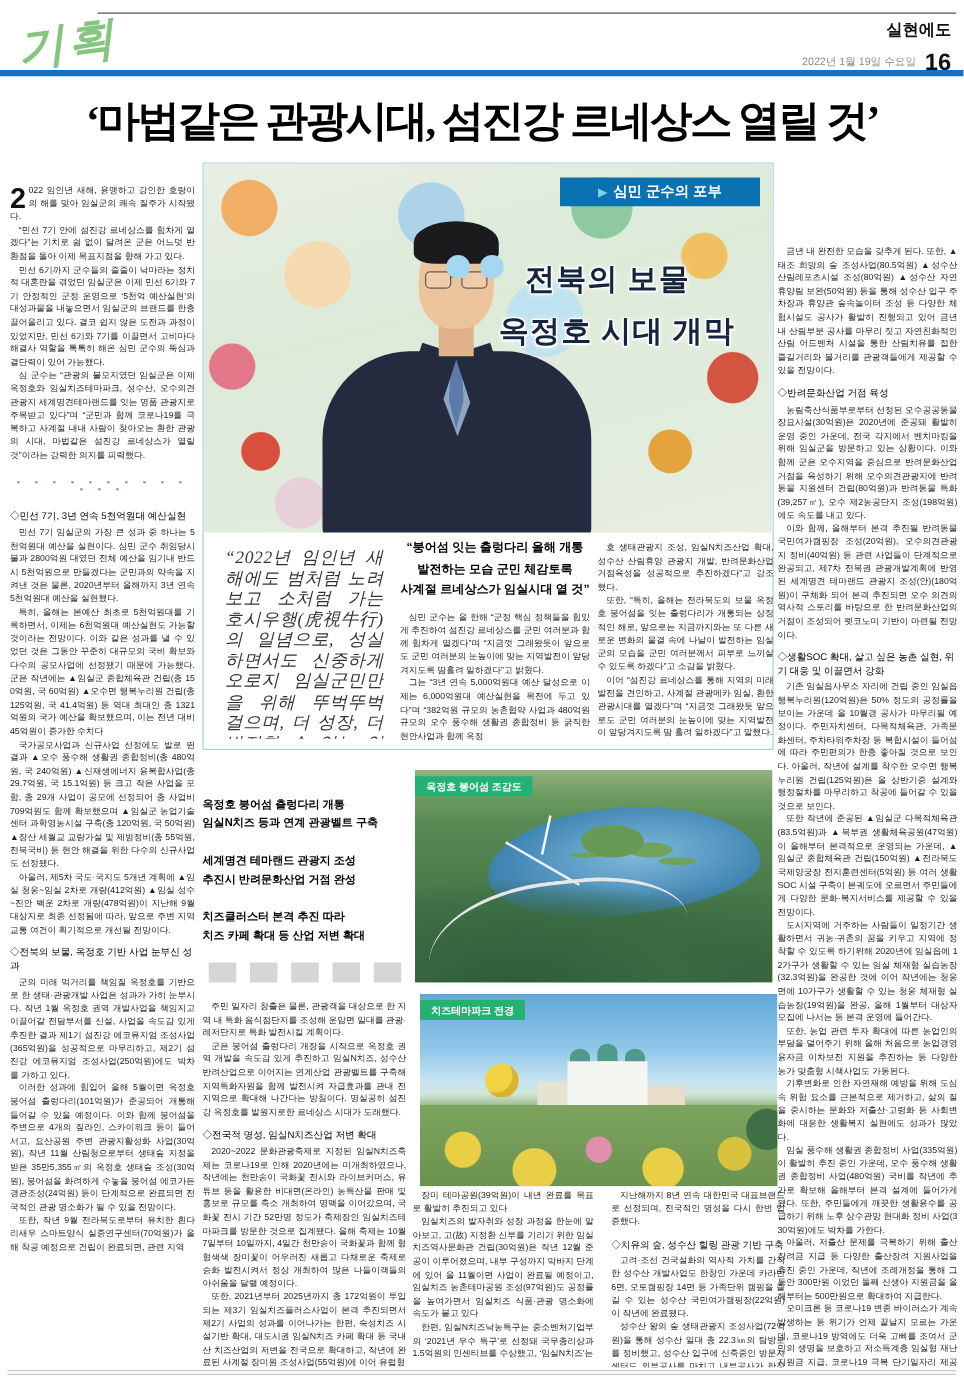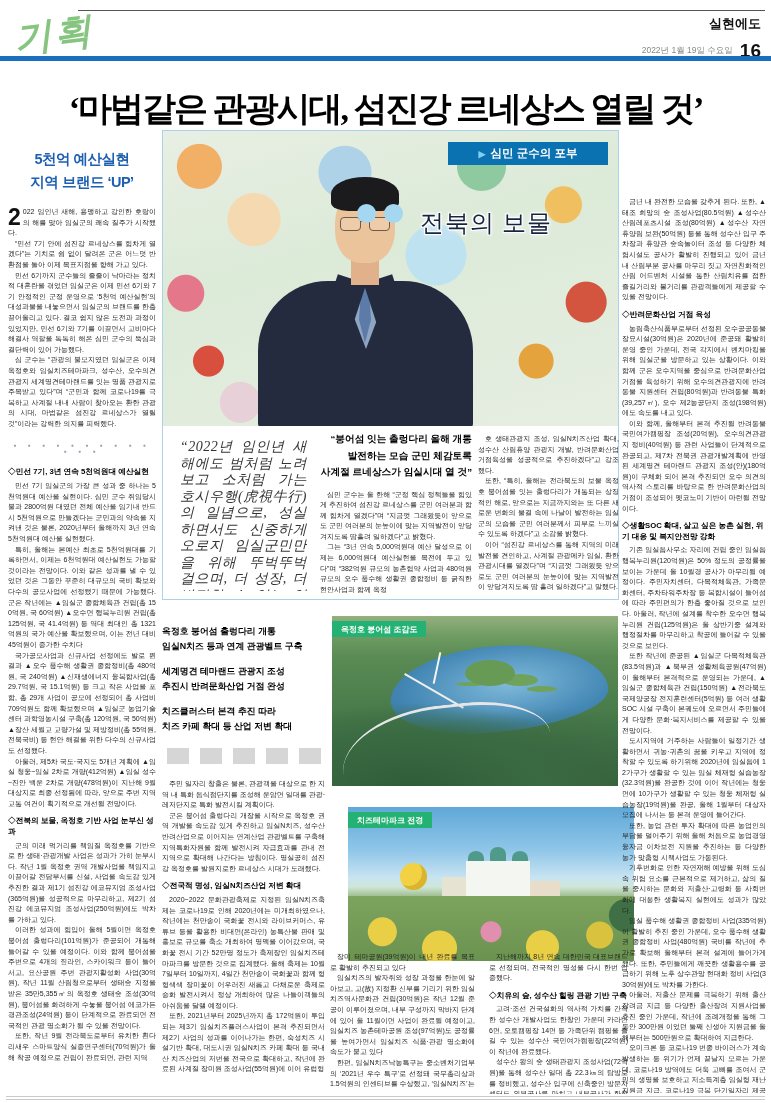--- a/index.html
+++ b/index.html
@@ -8,33 +8,33 @@
   
   .topline{position:absolute;left:78px;top:10px;width:687px;height:1px;background:#555;}
   .giheok{position:absolute;left:14px;top:10px;font-size:37px;font-weight:bold;font-style:italic;
           color:#86c57f;transform:rotate(-7deg);font-family:"Liberation Serif",serif;letter-spacing:3px;}
   .center-title{position:absolute;left:0;right:0;top:31px;text-align:center;font-size:15px;
           font-weight:bold;color:#111;letter-spacing:-0.5px;}
   .paper-name{position:absolute;right:10px;top:15px;font-size:13px;font-weight:bold;color:#111;}
   .dateline{position:absolute;right:10px;top:40px;font-size:8.5px;color:#888;}
   .pageno{font-size:19px;font-weight:bold;color:#111;margin-left:7px;vertical-align:-4px;text-align:right;}
   .blue-rule{position:absolute;left:0;top:56px;width:771px;height:5px;background:#1a6fbe;}
-  .headline{position:absolute;left:0;right:0;top:74px;margin:12px;text-align:center;font-size:34px;
+  .headline{position:absolute;left:0;right:0;top:74px;margin:0;text-align:center;font-size:34px;
           font-weight:700;font-family:"Liberation Serif",serif;color:#000;letter-spacing:-2px;}
   
   .col{position:absolute;overflow:hidden;}
   .bp{font-size:7px;line-height:10.6px;text-align:justify;word-break:break-all;
       color:#222;margin:0;text-indent:7px;}
   .lead{text-indent:0;}
   .dropcap{float:left;font-size:23px;line-height:20px;font-weight:bold;margin:0 2px 0 0;color:#111;}
-  .bh{font-size:7.7px;font-weight:bold;color:#000;margin:7px 0 3px;line-height:10.6px;text-indent:0;}
+  .bh{font-size:7.7px;font-weight:normal;color:#000;margin:7px 0 3px;line-height:10.6px;text-indent:0;}
   .dots{text-align:center;color:#8fa0b5;font-size:5px;letter-spacing:5px;margin:13px 0;}
   .squares{display:flex;justify-content:center;gap:11px;margin:15px 0;}
   .squares span{width:22px;height:16px;background:#d6d6d6;display:inline-block;}
-  .pq{font-size:8.9px;font-weight:bold;line-height:14.5px;margin:4px 0 11px;color:#000;text-indent:0;}
+  .pq{font-size:8.9px;font-weight:bold;line-height:14.5px;margin:16px 0 11px;color:#000;text-indent:0;}
   
   .col1{left:8px;top:148px;width:148px;height:942px;}
   .col1-title{text-align:center;color:#1d5fb0;font-size:14.5px;font-weight:bold;line-height:23px;
       margin-bottom:13px;letter-spacing:-0.5px;}
   
   .feature-box{position:absolute;left:162px;top:130px;width:457px;height:470px;
       border:1px solid #aad2ea;background:#fff;box-sizing:border-box;}
   .portrait{position:absolute;left:0;top:0;width:455px;height:295px;overflow:hidden;background:
       radial-gradient(circle at 8% 12%, #f2b066 0 22px, transparent 23px),
       radial-gradient(circle at 20% 30%, #f5d9b0 0 26px, transparent 27px),
@@ -64,29 +64,29 @@
       border-radius:50% 50% 25% 25%;}
   .man-glasses{position:absolute;left:177px;top:86px;width:50px;height:13px;}
   .man-glasses i{position:absolute;width:19px;height:12px;border:1.5px solid #6b5b4a;border-radius:4px;background:rgba(255,255,255,.15);}
   .man-glasses i:first-child{left:0;} .man-glasses i:last-child{right:0;}
   .man-glasses b{position:absolute;left:20px;top:3px;width:10px;height:1.5px;background:#6b5b4a;}
   .feature-tab{position:absolute;left:285px;top:11px;width:160px;height:23px;background:#0b72b2;
       color:#fff;font-size:11.5px;font-weight:bold;display:flex;align-items:center;justify-content:center;gap:5px;}
   .tab-arrow{color:#7fd0f0;font-size:9px;}
   .qc{position:absolute;left:194px;top:73px;display:flex;gap:8px;}
   .qc span{width:19px;height:19px;border-radius:50%;background:#a5d8f0;display:inline-block;}
-  .ov{position:absolute;font-size:24px;font-weight:normal;font-family:"Liberation Serif",serif;color:#16253f;
+  .ov{position:absolute;font-size:24px;font-weight:bold;font-family:"Liberation Serif",serif;color:#16253f;
       letter-spacing:1px;text-shadow:0 0 3px #fff,0 0 6px #fff,1px 1px 0 #fff,-1px -1px 0 #fff,1px -1px 0 #fff,-1px 1px 0 #fff;}
   .ov1{left:257px;top:76px;} .ov2{left:236px;top:118px;}
   .fq-left{position:absolute;left:17px;top:308px;width:127px;height:152px;overflow:hidden;}
   .italic-quote{font-family:"Liberation Serif",serif;font-style:italic;font-size:14px;line-height:16.5px;
       color:#333;text-align:justify;word-break:break-all;margin:0;letter-spacing:0.5px;}
   .dash{border-top:1px dashed #aaa;width:118px;margin-top:9px;}
   .fq-mid{position:absolute;left:157px;top:300px;width:152px;height:166px;overflow:hidden;}
-  .bold-quote{font-size:9.7px;font-weight:bold;line-height:16.5px;margin:0 0 9px;text-align:right;color:#000;}
+  .bold-quote{font-size:9.7px;font-weight:bold;line-height:16.5px;margin:0 0 9px;text-align:center;color:#000;}
   .fq-right{position:absolute;left:315px;top:303px;width:141px;height:162px;overflow:hidden;}
   
   .col2{left:162px;top:620px;width:163px;height:475px;}
   .col3{left:330px;top:952px;width:145px;height:142px;}
   .col4{left:489px;top:952px;width:139px;height:142px;}
   .col5{left:622px;top:197px;width:144px;height:896px;}
   
   .photo{position:absolute;overflow:hidden;}
   .plabel{position:absolute;left:0;top:5px;background:#23b273;color:#fff;font-size:8px;font-weight:bold;
       padding:2.5px 9px;z-index:5;}
@@ -130,24 +130,20 @@
   <div class="topline"></div>
   <div class="giheok">기획</div>
   <div class="paper-name">실현에도</div>
   <div class="dateline">
     <span>2022년 1월 19일 수요일</span><span class="pageno">16</span>
   </div>
   <div class="blue-rule"></div>
   <h1 class="headline">‘마법같은 관광시대, 섬진강 르네상스 열릴 것’</h1>
 
   <section class="col col1">
-    <div class="col1-title">
-      <div>5천억 예산실현</div>
-      <div>지역 브랜드 ‘UP’</div>
-    </div>
     <div>
         <p class="bp lead"><span class="dropcap">2</span>022 임인년 새해, 용맹하고 강인한 호랑이의 해를 맞아 임실군의 쾌속 질주가 시작됐다.</p>
         <p class="bp">“민선 7기 안에 섬진강 르네상스를 힘차게 열겠다”는 기치로 쉼 없이 달려온 군은 어느덧 반환점을 돌아 이제 목표지점을 향해 가고 있다.</p>
         <p class="bp">민선 6기까지 군수들의 줄줄이 낙마라는 정치적 대혼란을 겪었던 임실군은 이제 민선 6기와 7기 안정적인 군정 운영으로 ‘5천억 예산실현’의 대성과물을 내놓으면서 임실군의 브랜드를 한층 끌어올리고 있다. 결코 쉽지 않은 도전과 과정이 있었지만, 민선 6기와 7기를 이끌면서 고비마다 해결사 역할을 톡톡히 해온 심민 군수의 뚝심과 결단력이 있어 가능했다.</p>
         <p class="bp">심 군수는 “관광의 불모지였던 임실군은 이제 옥정호와 임실치즈테마파크, 성수산, 오수의견관광지 세계명견테마랜드를 잇는 명품 관광지로 주목받고 있다”며 “군민과 함께 코로나19를 극복하고 사계절 내내 사람이 찾아오는 환한 관광의 시대, 마법같은 섬진강 르네상스가 열릴 것”이라는 강력한 의지를 피력했다.</p>
         <div class="dots">● ● ● ● ● ● ● ● ● ● ● ● ●</div>
         <p class="bh">◇민선 7기, 3년 연속 5천억원대 예산실현</p>
         <p class="bp">민선 7기 임실군의 가장 큰 성과 중 하나는 5천억원대 예산을 실현이다. 심민 군수 취임당시 불과 2800억원 대였던 전체 예산을 임기내 반드시 5천억원으로 만들겠다는 군민과의 약속을 지켜낸 것은 물론, 2020년부터 올해까지 3년 연속 5천억원대 예산을 실현했다.</p>
         <p class="bp">특히, 올해는 본예산 최초로 5천억원대를 기록하면서, 이제는 6천억원대 예산실현도 가능할 것이라는 전망이다. 이와 같은 성과를 낼 수 있었던 것은 그동안 꾸준히 대규모의 국비 확보와 다수의 공모사업에 선정됐기 때문에 가능했다. 군은 작년에는 ▲임실군 종합체육관 건립(총 150억원, 국 60억원) ▲오수면 행복누리원 건립(총 125억원, 국 41.4억원) 등 역대 최대인 총 1321억원의 국가 예산을 확보했으며, 이는 전년 대비 45억원이 증가한 수치다</p>
         <p class="bp">국가공모사업과 신규사업 선정에도 발로 뛴 결과 ▲오수 풍수해 생활권 종합정비(총 480억원, 국 240억원) ▲신재생에너지 융복합사업(총 29.7억원, 국 15.1억원) 등 크고 작은 사업을 포함, 총 29개 사업이 공모에 선정되어 총 사업비 709억원도 함께 확보했으며 ▲임실군 농업기술센터 과학영농시설 구축(총 120억원, 국 50억원) ▲장산 세월교 교량가설 및 제방정비(총 55억원, 전북국비) 등 현안 해결을 위한 다수의 신규사업도 선정됐다.</p>
@@ -172,20 +168,21 @@
       <div class="man-glasses">
           <i></i>
           <b></b>
           <i></i>
         </div>
       <div class="qc">
           <span></span>
           <span></span>
         </div>
       <div class="ov ov1">전북의 보물</div>
+      <div class="ov ov2">옥정호 시대 개막</div>
       <div class="feature-tab">
         <span class="tab-arrow">▶</span>
         <span>심민 군수의 포부</span>
       </div>
     </div>
     <div class="fq-left">
       <p class="italic-quote">“2022년 임인년 새해에도 범처럼 노려보고 소처럼 가는 호시우행(虎視牛行)의 일념으로, 성실하면서도 신중하게 오로지 임실군민만을 위해 뚜벅뚜벅 걸으며, 더 성장, 더 발전할 수 있는 임실군이 되도록 최선을 다하겠습니다”</p>
       <div class="dash"></div>
     </div>
     <div class="fq-mid">
@@ -228,21 +225,21 @@
     <div class="p1-base"></div>
     <div class="p1-lake"></div>
     <div class="p1-isl"></div>
     <div class="p1-bridge"></div>
     <div class="p1-tower"></div>
     <div class="p1-forest"></div>
     <div class="p1-road"></div>
     <figcaption class="plabel">옥정호 붕어섬 조감도</figcaption>
   </figure>
 
-  <figure class="photo photo2" style="margin:16px;">
+  <figure class="photo photo2" style="margin:4px;">
     <div class="p2-base"></div>
     <div class="p2-dome d1"></div>
     <div class="p2-dome d2"></div>
     <div class="p2-dome d3"></div>
     <div class="p2-bldg"></div>
     <div class="p2-cheese"></div>
     <div class="p2-garden"></div>
     <figcaption class="plabel">치즈테마파크 전경</figcaption>
   </figure>
 
@@ -255,21 +252,21 @@
       <p class="bp">지난해까지 8년 연속 대한민국 대표브랜드로 선정되며, 전국적인 명성을 다시 한번 입증했다.</p>
       <p class="bh">◇치유의 숲, 성수산 힐링 관광 기반 구축</p>
       <p class="bp">고려·조선 건국설화의 역사적 가치를 간직한 성수산 개발사업도 한창인 가운데 카라반 6면, 오토캠핑장 14면 등 가족단위 캠핑을 즐길 수 있는 성수산 국민여가캠핑장(22억원)이 작년에 완료됐다.</p>
       <p class="bp">성수산 왕의 숲 생태관광지 조성사업(72억원)을 통해 성수산 일대 총 22.3㎞의 탐방로를 정비했고, 성수산 입구에 신축중인 방문자센터도 외부공사를 마치고 내부공사가 한창으로</p>
     </section>
   <section class="col col5">
       <p class="bp">금년 내 완전한 모습을 갖추게 된다. 또한, ▲태조 희망의 숲 조성사업(80.5억원) ▲성수산 산림레포츠시설 조성(80억원) ▲성수산 자연휴양림 보완(50억원) 등을 통해 성수산 입구 주차장과 휴양관 숲속놀이터 조성 등 다양한 체험시설도 공사가 활발히 진행되고 있어 금년 내 산림부분 공사를 마무리 짓고 자연친화적인 산림 어드벤처 시설을 통한 산림치유를 접한 즐길거리와 볼거리를 관광객들에게 제공할 수 있을 전망이다.</p>
       <p class="bh">◇반려문화산업 거점 육성</p>
       <p class="bp">농림축산식품부로부터 선정된 오수공공동물 장묘시설(30억원)은 2020년에 준공돼 활발히 운영 중인 가운데, 전국 각지에서 벤치마킹을 위해 임실군을 방문하고 있는 상황이다. 이와 함께 군은 오수지역을 중심으로 반려문화산업 거점을 육성하기 위해 오수의견관광지에 반려동물 지원센터 건립(80억원)과 반려동물 특화(39,257㎡), 오수 제2농공단지 조성(198억원)에도 속도를 내고 있다.</p>
       <p class="bp">이와 함께, 올해부터 본격 추진될 반려동물 국민여가캠핑장 조성(20억원), 오수의견관광지 정비(40억원) 등 관련 사업들이 단계적으로 완공되고, 제7차 전북권 관광개발계획에 반영된 세계명견 테마랜드 관광지 조성(안)(180억원)이 구체화 되어 본격 추진되면 오수 의견의 역사적 스토리를 바탕으로 한 반려문화산업의 거점이 조성되어 펫코노미 기반이 마련될 전망이다.</p>
-      <p class="bh">◇생활SOC 확대, 살고 싶은 농촌 실현, 위기 대응 및 복지안전망 강화</p>
+      <p class="bh">◇생활SOC 확대, 살고 싶은 농촌 실현, 위기 대응 및 이끌면서 강화</p>
       <p class="bp">기존 임실읍사무소 자리에 건립 중인 임실읍 행복누리원(120억원)은 50% 정도의 공정률을 보이는 가운데 올 10월경 공사가 마무리될 예정이다. 주민자치센터, 다목적체육관, 가족문화센터, 주차타워주차장 등 복합시설이 들어섬에 따라 주민편의가 한층 좋아질 것으로 보인다. 아울러, 작년에 설계를 착수한 오수면 행복누리원 건립(125억원)은 올 상반기중 설계와 행정절차를 마무리하고 착공에 들어갈 수 있을 것으로 보인다.</p>
       <p class="bp">또한 작년에 준공된 ▲임실군 다목적체육관(83.5억원)과 ▲북부권 생활체육공원(47억원)이 올해부터 본격적으로 운영되는 가운데, ▲임실군 종합체육관 건립(150억원) ▲전라북도 국제양궁장 전지훈련센터(5억원) 등 여러 생활SOC 시설 구축이 본궤도에 오르면서 주민들에게 다양한 문화·복지서비스를 제공할 수 있을 전망이다.</p>
       <p class="bp">도시지역에 거주하는 사람들이 일정기간 생활하면서 귀농·귀촌의 꿈을 키우고 지역에 정착할 수 있도록 하기위해 2020년에 임실읍에 12가구가 생활할 수 있는 임실 체재형 실습농장(32.3억원)을 완공한 것에 이어 작년에는 청웅면에 10가구가 생활할 수 있는 청웅 체재형 실습농장(19억원)을 완공, 올해 1월부터 대상자 모집에 나서는 등 본격 운영에 들어간다.</p>
       <p class="bp">또한, 농업 관련 투자 확대에 따른 농업인의 부담을 덜어주기 위해 올해 처음으로 농업경영 융자금 이차보전 지원을 추진하는 등 다양한 농가 맞춤형 시책사업도 가동된다.</p>
       <p class="bp">기후변화로 인한 자연재해 예방을 위해 도심 속 위험 요소를 근본적으로 제거하고, 삶의 질을 중시하는 문화와 저출산·고령화 등 사회변화에 대응한 생활복지 실현에도 성과가 많았다.</p>
       <p class="bp">임실 풍수해 생활권 종합정비 사업(335억원)이 활발히 추진 중인 가운데, 오수 풍수해 생활권 종합정비 사업(480억원) 국비를 작년에 추가로 확보해 올해부터 본격 설계에 들어가게 됐다. 또한, 주민들에게 깨끗한 생활용수를 공급하기 위해 노후 상수관망 현대화 정비 사업(330억원)에도 박차를 가한다.</p>
       <p class="bp">아울러, 저출산 문제를 극복하기 위해 출산장려금 지급 등 다양한 출산장려 지원사업을 추진 중인 가운데, 작년에 조례개정을 통해 그동안 300만원 이었던 둘째 신생아 지원금을 올해부터는 500만원으로 확대하여 지급한다.</p>
       <p class="bp">오미크론 등 코로나19 변종 바이러스가 계속 발생하는 등 위기가 언제 끝날지 모르는 가운데, 코로나19 방역에도 더욱 고삐를 조여서 군민의 생명을 보호하고 저소득계층 임실형 재난지원금 지급, 코로나19 극복 단기일자리 제공 등 일상회복 조치도 강화에 나갈 예정이다. 임실군은 현재까지 전북도 내에서 가장 적은 확진자 수를 기록하고 있다. /임실=진흥영 기자</p>
     </section>
 

